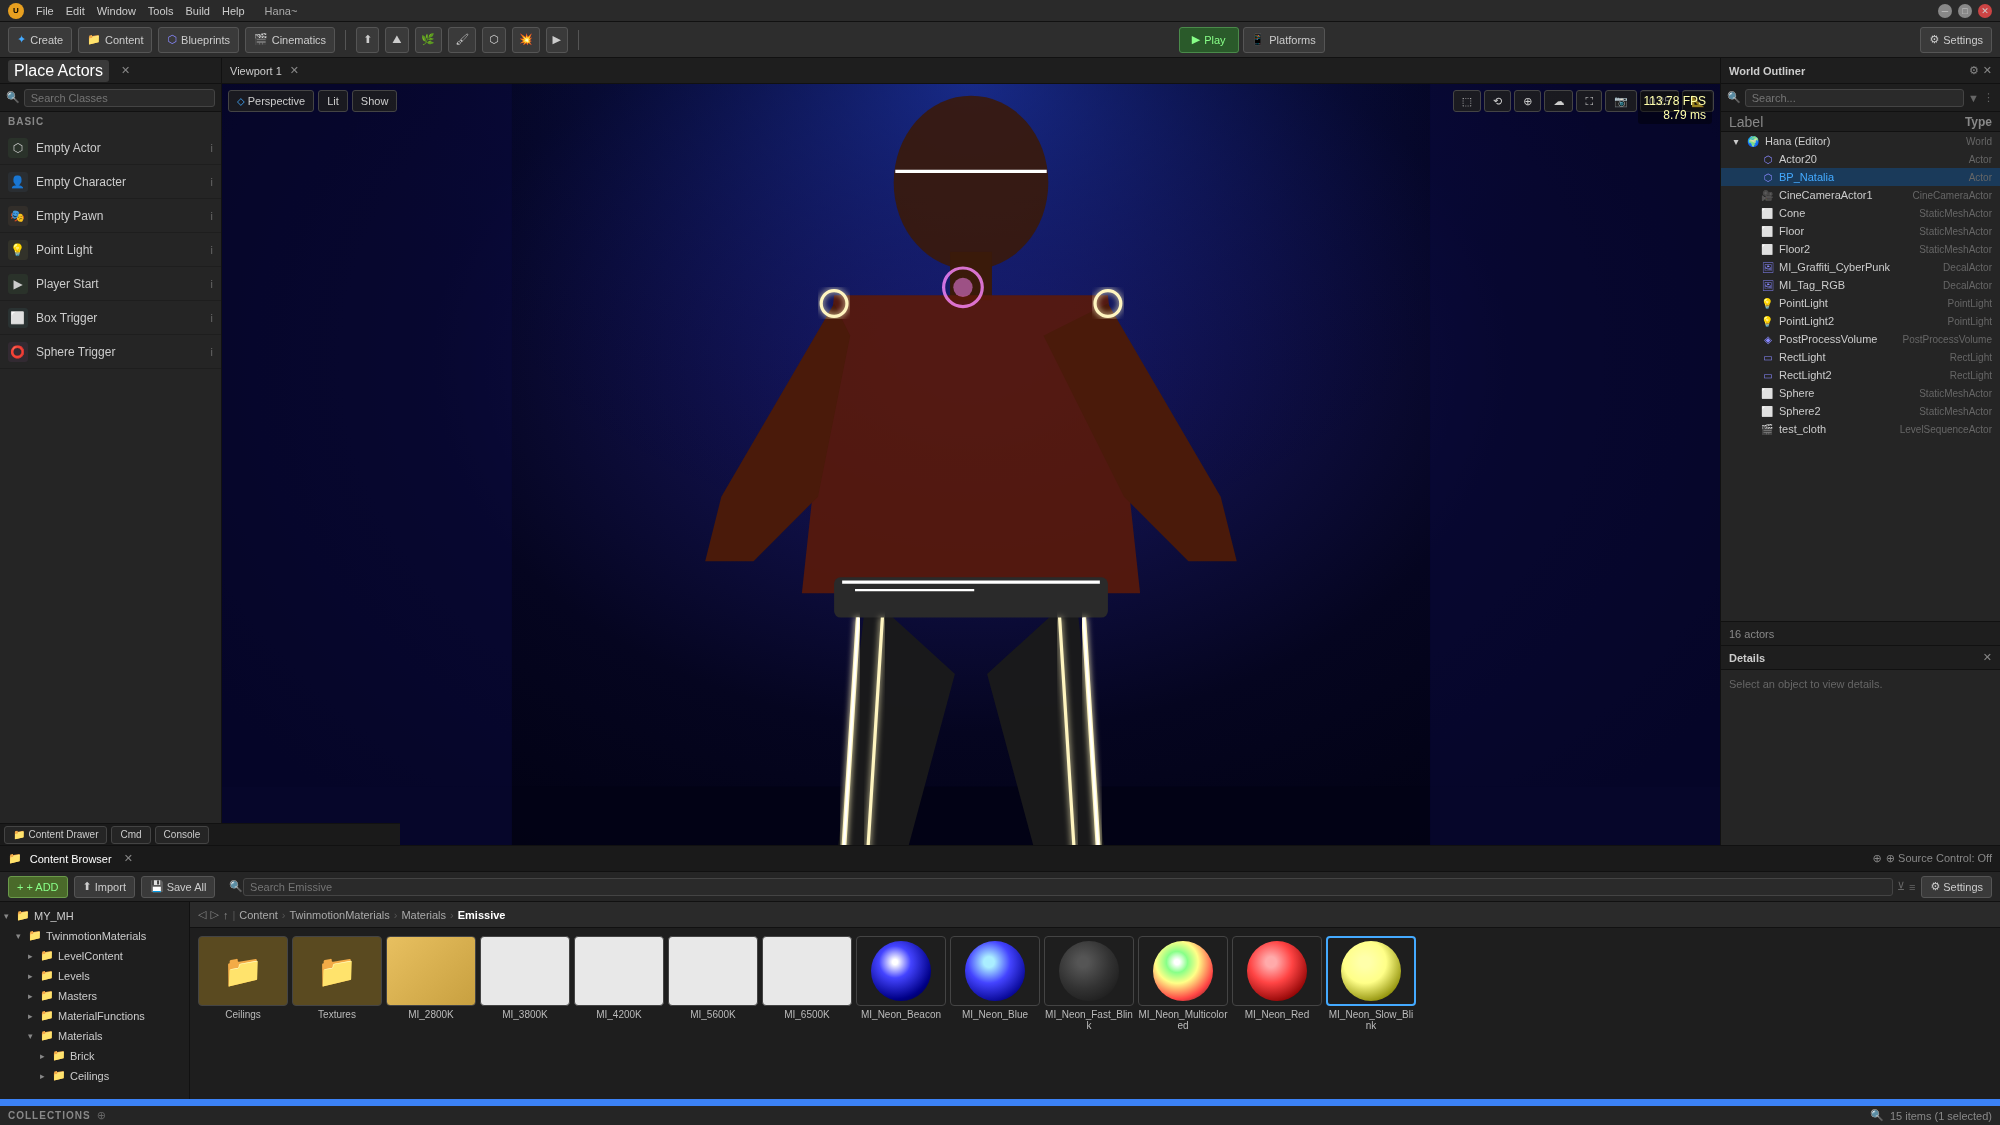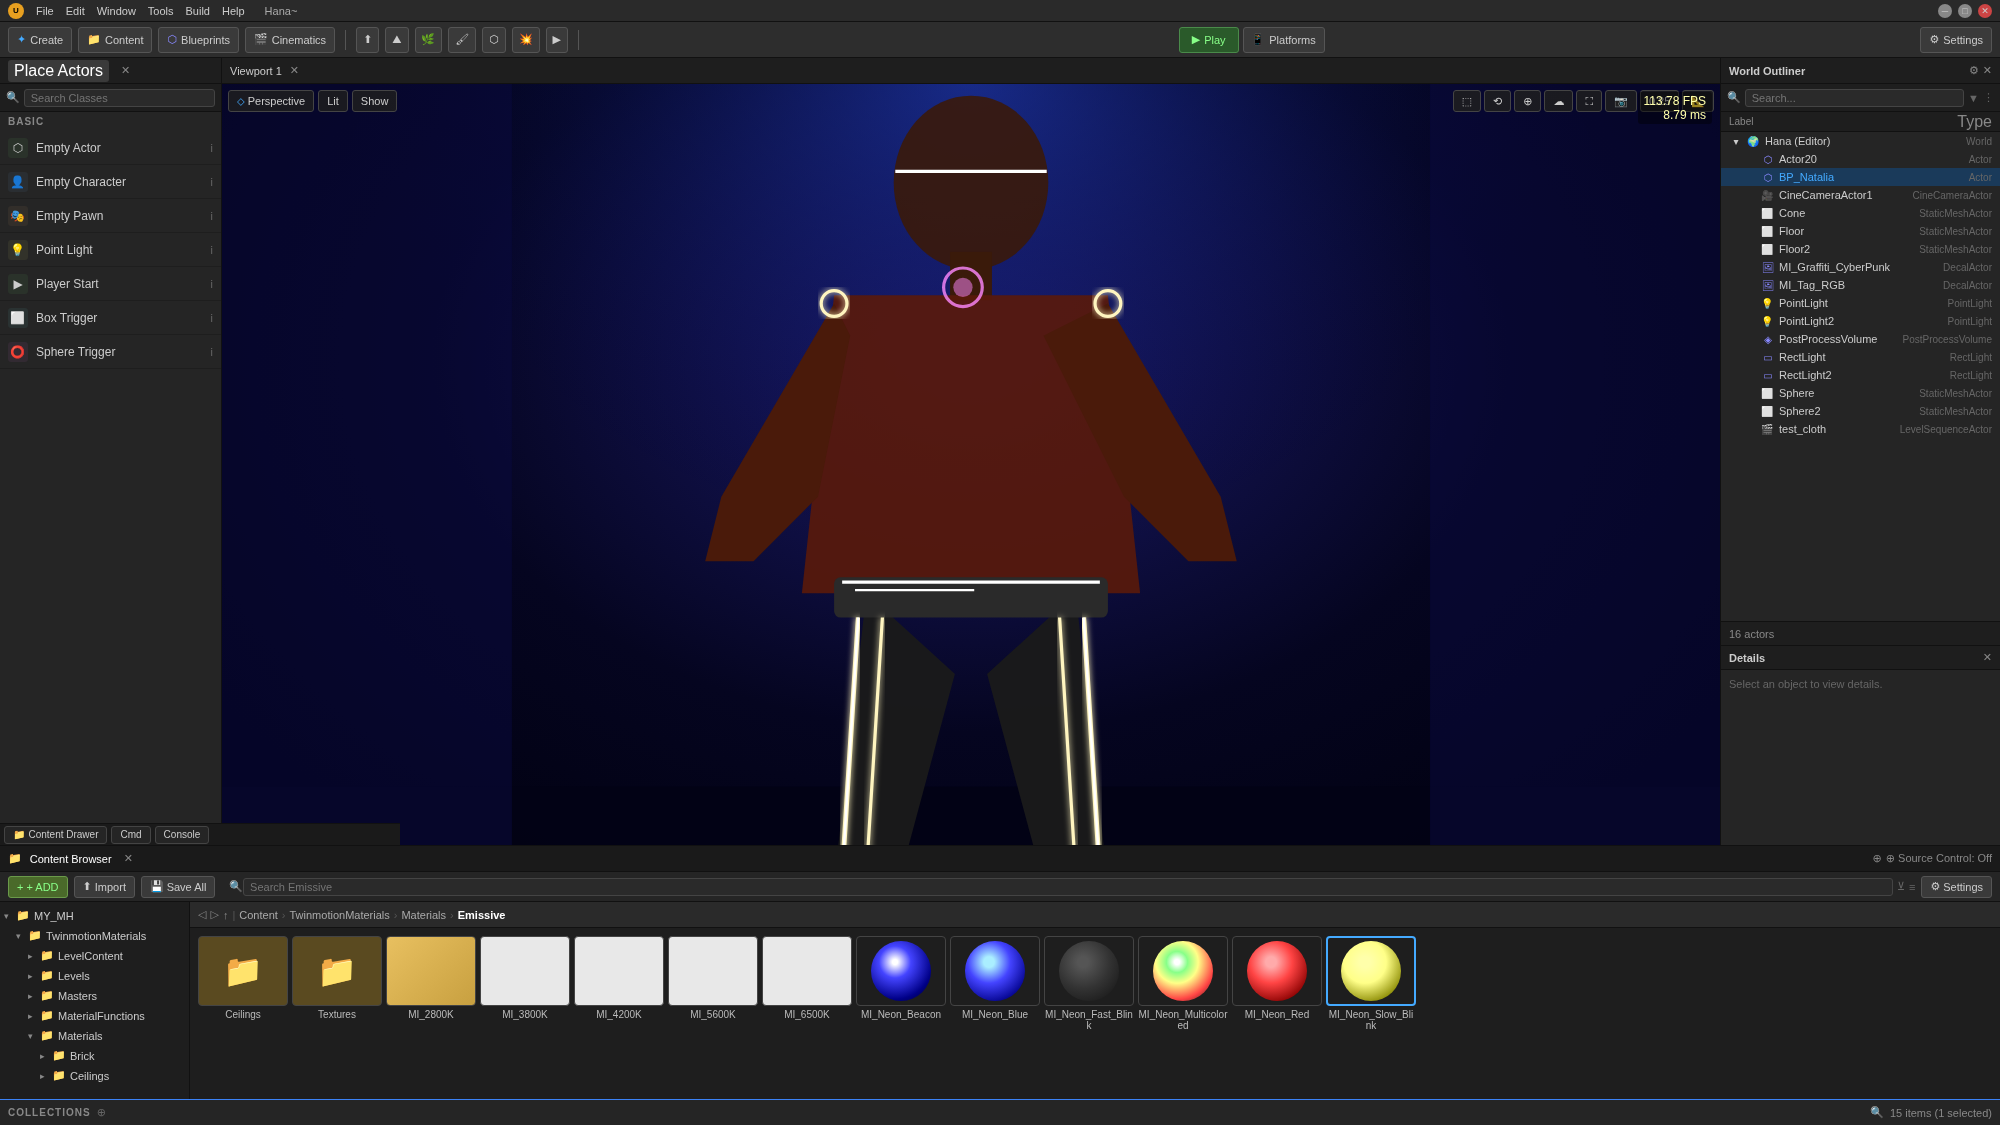--- a/index.html
+++ b/index.html
@@ -292,22 +292,22 @@
       overflow-y: auto;
     }
     .outliner-col-header {
       height: 20px;
       display: flex;
       align-items: center;
       padding: 0 8px;
       background: #1e1e1e;
       border-bottom: 1px solid #111;
     }
-    .col-label { font-size: 10px; color: #888; }
-    .col-type { font-size: 16px; color: #888; margin-left: auto; }
+    .col-label { font-size: 14px; color: #888; }
+    .col-type { font-size: 12px; color: #888; margin-left: auto; font-weight: bold; }
     .outliner-item {
       height: 18px;
       display: flex;
       align-items: center;
       padding: 0 8px;
       cursor: pointer;
       font-size: 11px;
     }
     .outliner-item.selected { background: #1a3a5a; }
     .outliner-item .item-icon {
@@ -1062,21 +1062,21 @@
           <div class="asset-item">
       <div class="asset-thumb selected" style="">
         <div style="width:60px; height:60px; border-radius:50%;" class="sph-slow-blink"></div>
       </div>
       <span class="asset-label">MI_Neon_Slow_Blink</span>
     </div>
         </div>
     </div>
   </div>
 
-  <div style="height:26px; background:#252525; border-top:1px solid #3b82f6; display:flex; align-items:center; padding:0 8px; gap:6px;">
+  <div style="height:26px; background:#252525; border-top:7px solid #3b82f6; display:flex; align-items:center; padding:0 8px; gap:6px;">
     <span style="font-size:10px; font-weight:bold; color:#888; letter-spacing:1px;">COLLECTIONS</span>
     <span style="color:#666; cursor:pointer;">⊕</span>
     <div style="flex:1;"></div>
     <span style="color:#666; cursor:pointer;">🔍</span>
     <span style="margin-left:auto; color:#888; font-size:11px;">15 items (1 selected)</span>
   </div>
 </div>
 
 <div style="position:absolute; bottom:280px; left:0; width:400px; height:22px; background:#1a1a1a; border-top:1px solid #111; display:flex; align-items:center; padding:0 4px; gap:4px; z-index:50;">
   <div style="height:18px; padding:0 8px; background:#252525; border:1px solid #444; border-radius:3px; display:flex; align-items:center; gap:3px; cursor:pointer;">

